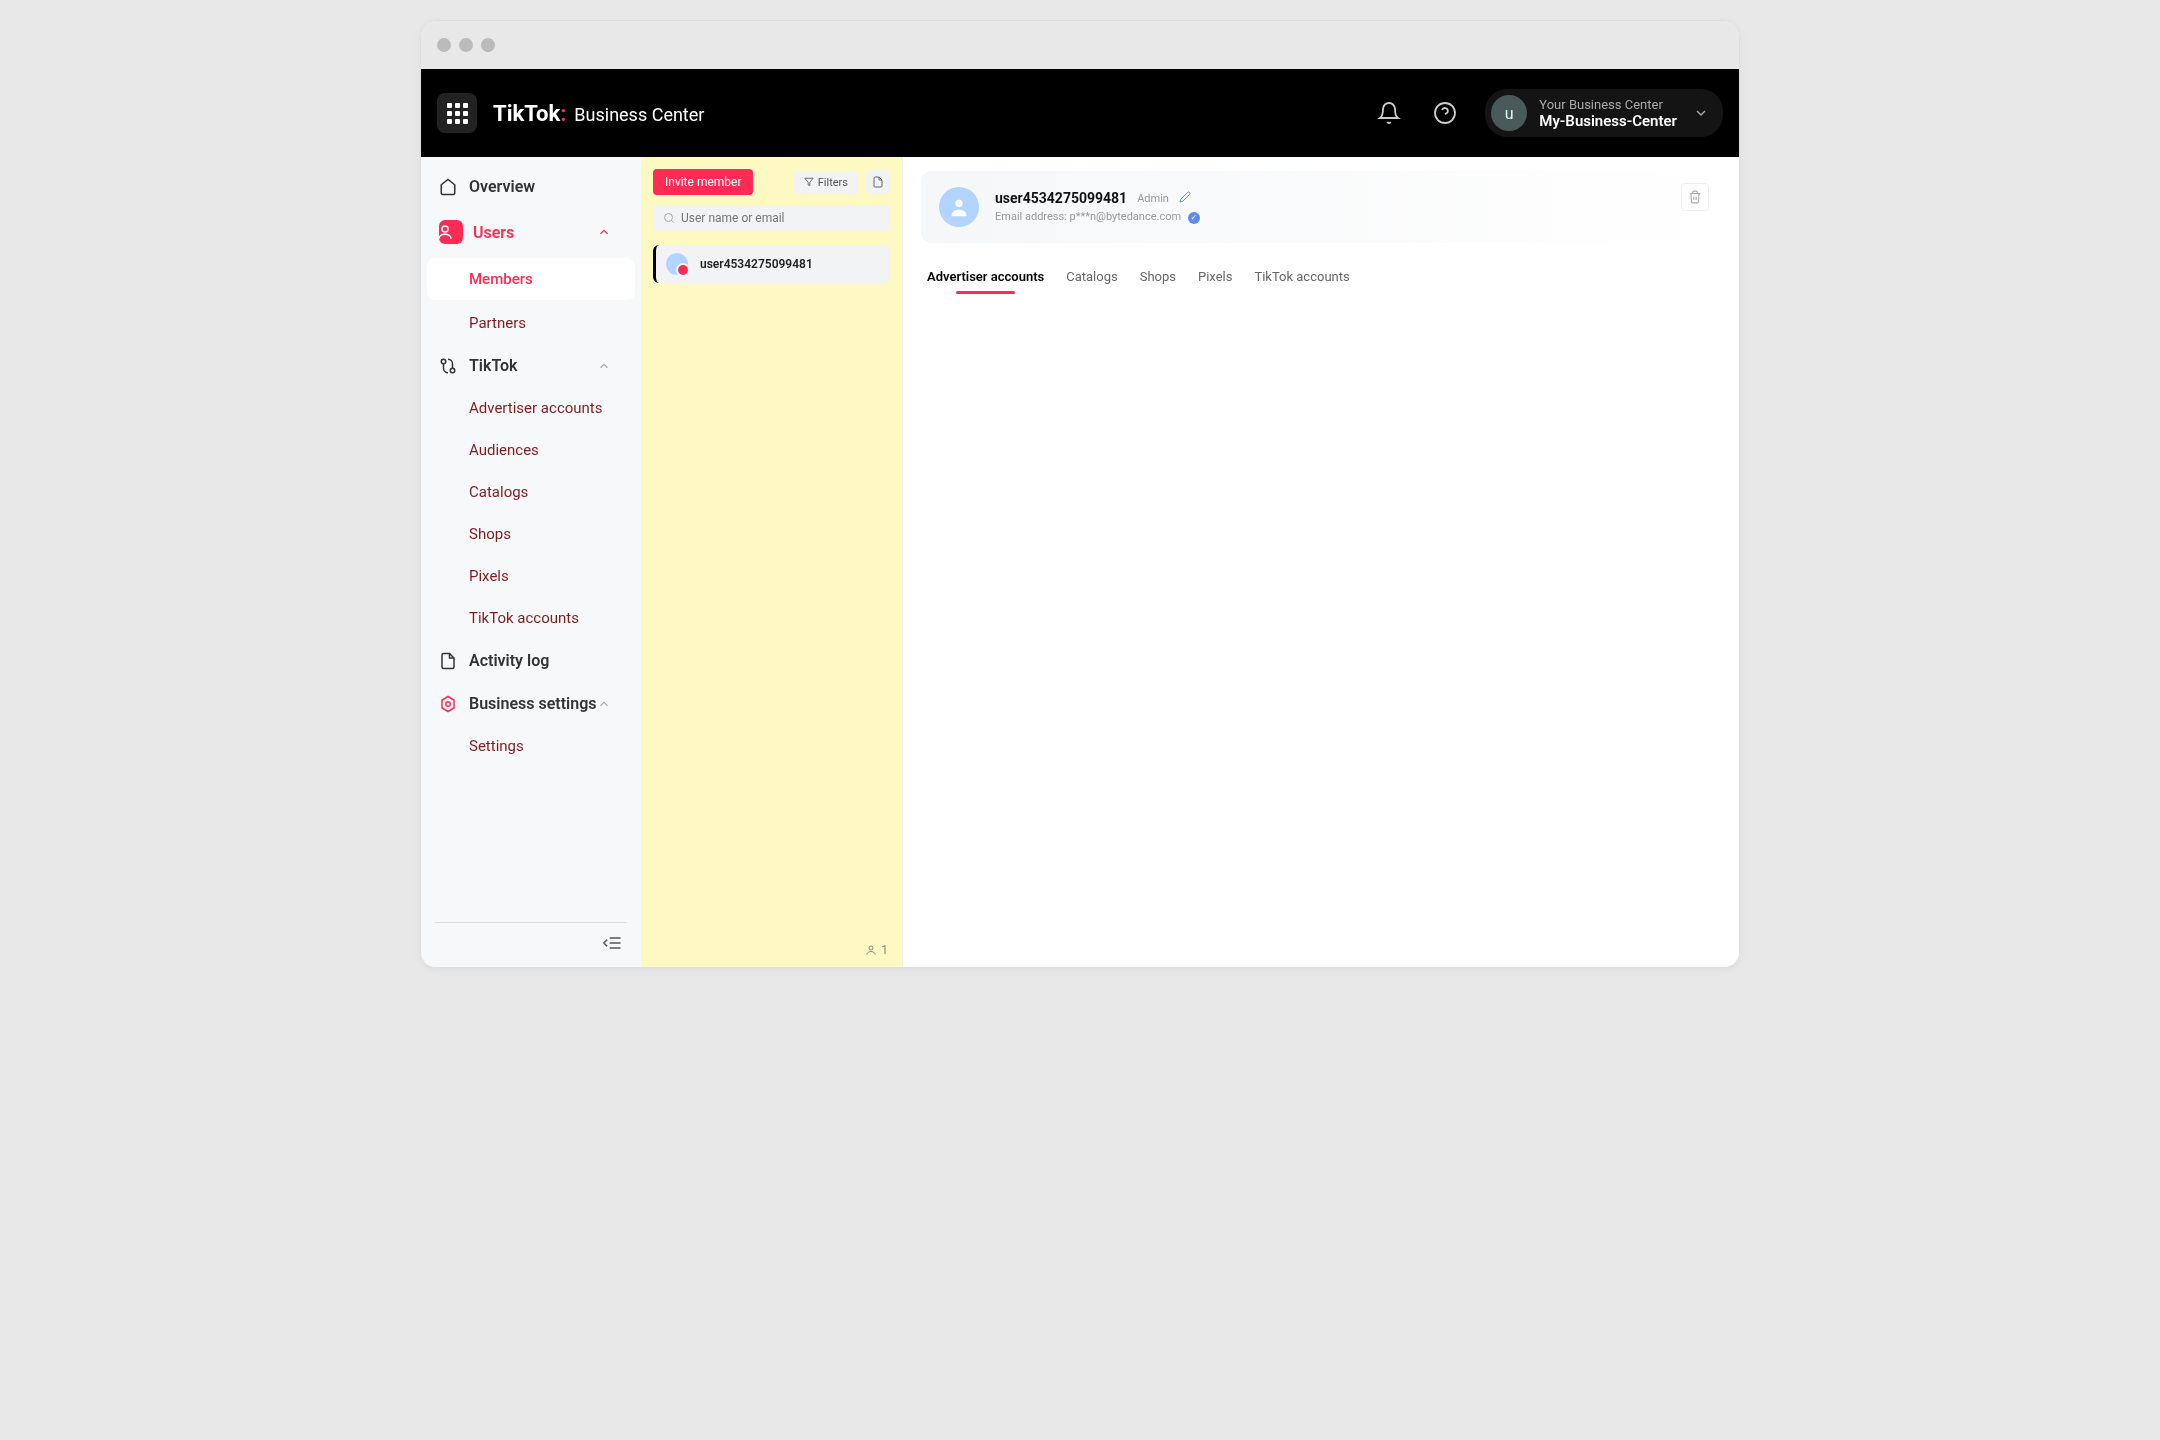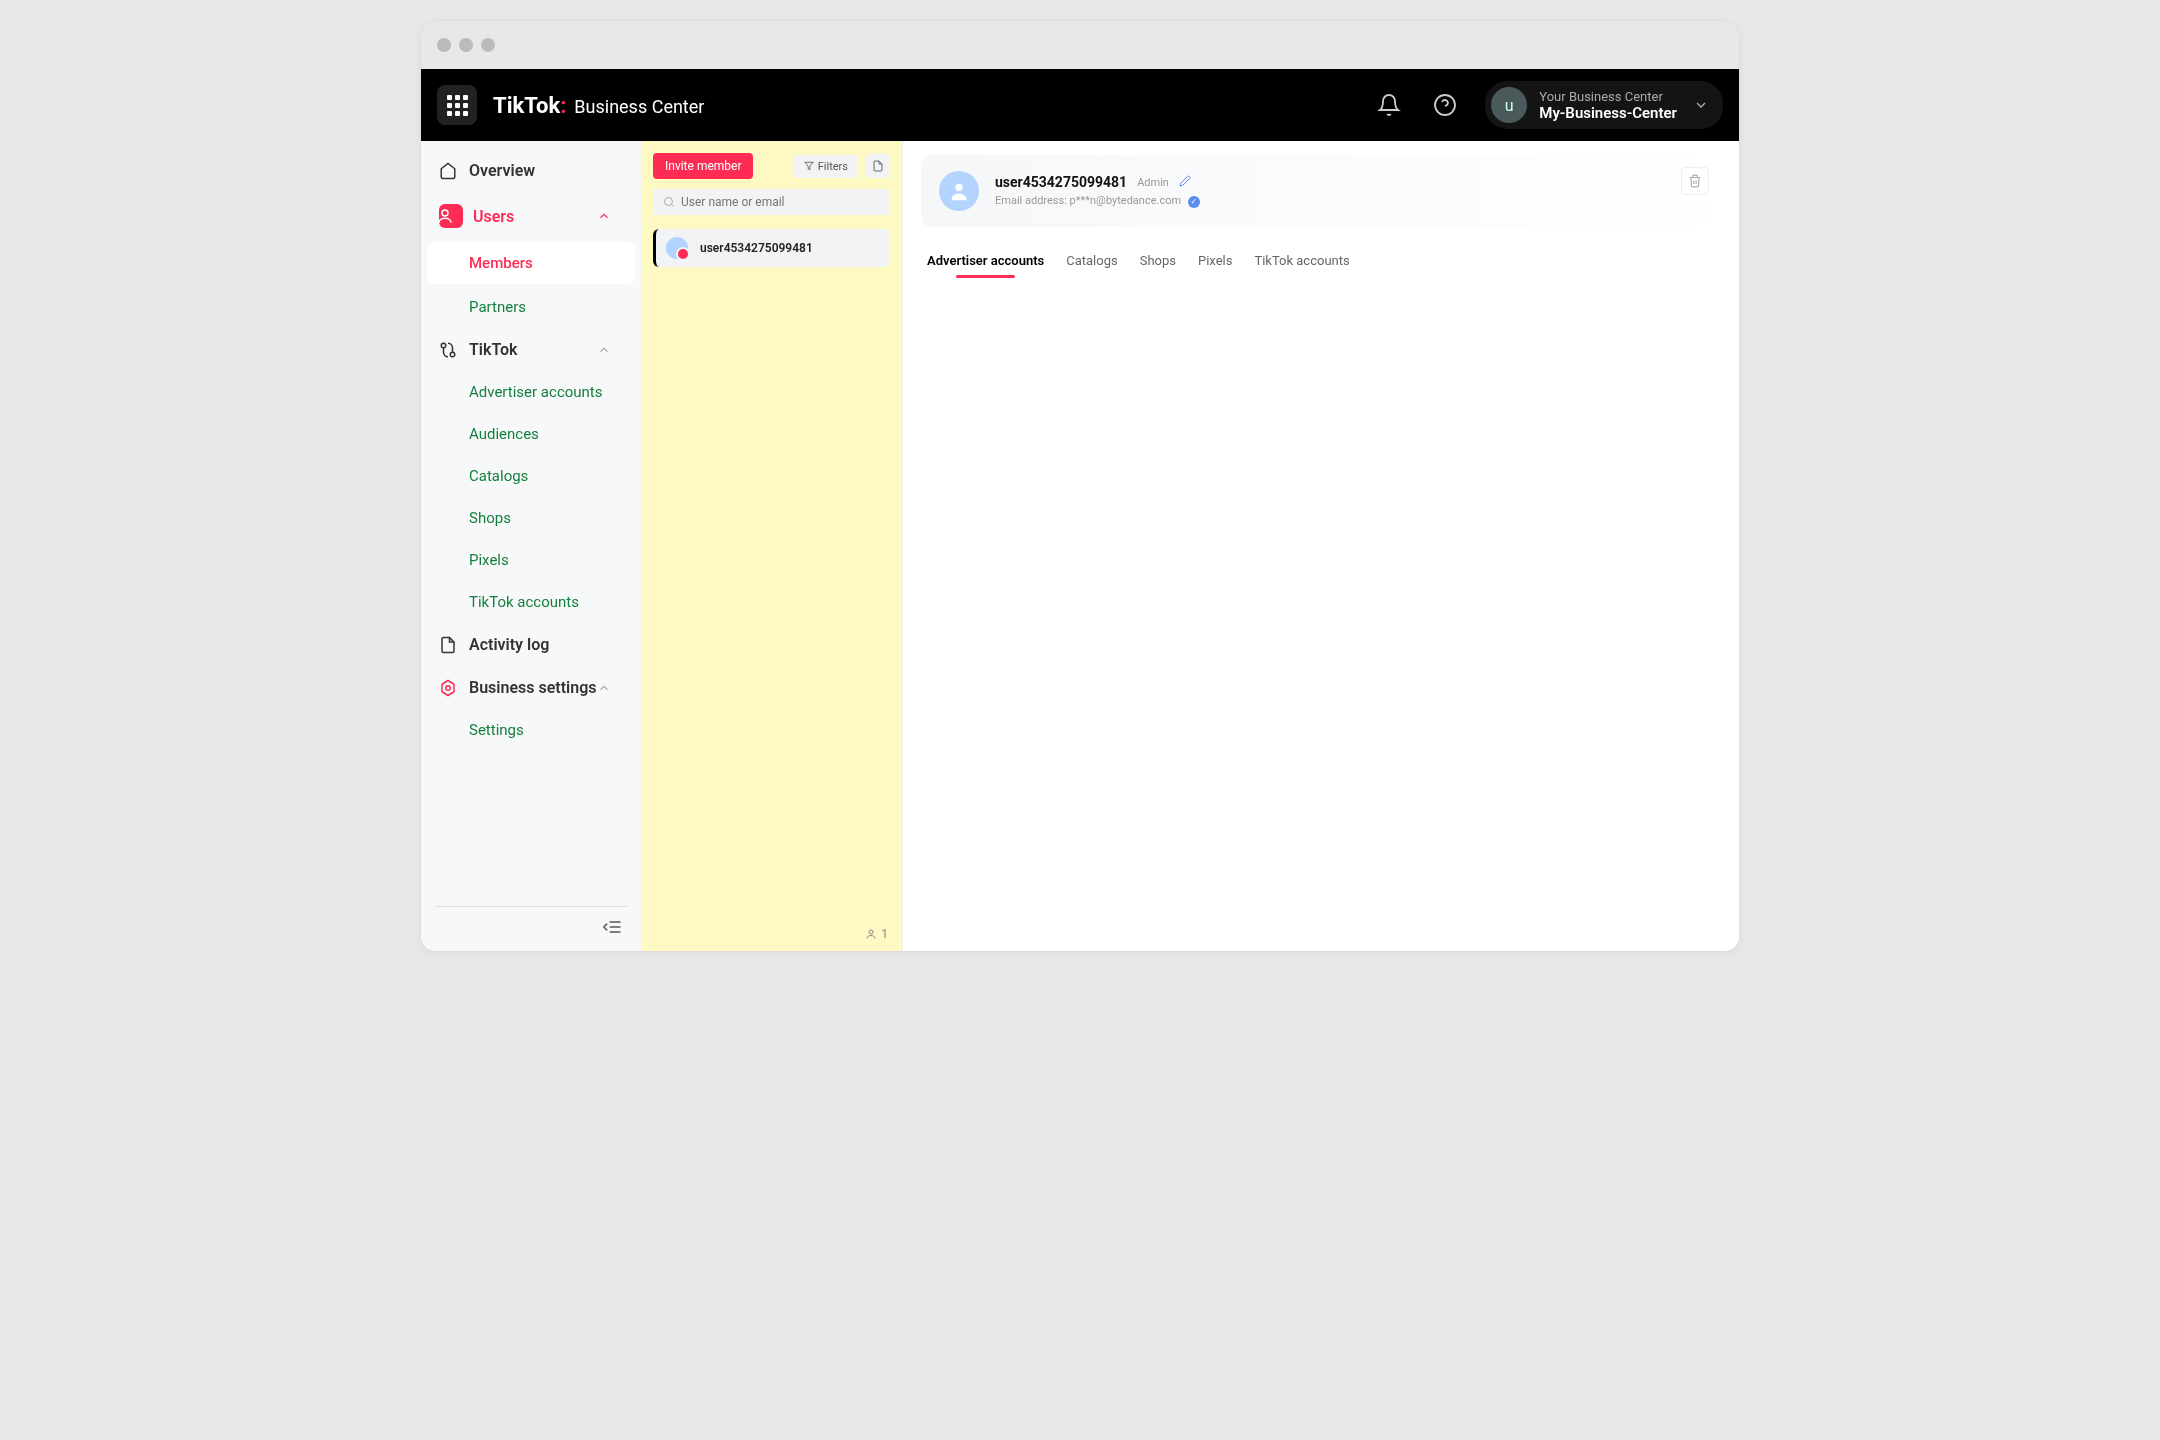--- a/index.html
+++ b/index.html
@@ -1,42 +1,42 @@
 <!DOCTYPE html>
 <html><head>
 <meta charset="utf-8">
 <style>
 * { box-sizing: border-box; margin: 0; padding: 0; font-family: -apple-system, BlinkMacSystemFont, "Segoe UI", Roboto, sans-serif; }
 body { background: #e8e8e8; padding: 20px; }
 .browser-window { background: #fff; border-radius: 16px; overflow: hidden; width: 1320px; margin: 0 auto; box-shadow: 0 2px 8px rgba(0,0,0,0.05); border: 1px solid #ddd; }
 .browser-chrome { background: #e8e8e8; height: 48px; display: flex; align-items: center; padding: 0 16px; gap: 8px; }
 .browser-dot { width: 14px; height: 14px; border-radius: 50%; background: #bbb; }
 
-.header { background: #000; height: 72px; display: flex; align-items: center; padding: 0 16px; color: #fff; }
+.header { background: #000; height: 88px; display: flex; align-items: center; padding: 0 16px; color: #fff; }
 .app-menu-btn { width: 40px; height: 40px; background: #222; border-radius: 8px; display: flex; align-items: center; justify-content: center; margin-right: 16px; }
 .apps-grid { display: grid; grid-template-columns: repeat(3, 5px); grid-template-rows: repeat(3, 5px); gap: 3px; }
 .apps-grid span { background: #fff; border-radius: 1px; }
 .logo-text { font-size: 22px; font-weight: 700; }
 .logo-text .colon { color: #fe2c55; }
 .logo-suffix { font-size: 18px; font-weight: 400; margin-left: 4px; }
 .header-spacer { flex: 1; }
 .header-icon-btn { width: 40px; height: 40px; display: flex; align-items: center; justify-content: center; margin: 0 8px; color: #ccc; cursor: pointer;}
 .account-selector { display: flex; align-items: center; background: rgba(255,255,255,0.08); border-radius: 22px; padding: 6px 14px 6px 6px; margin-left: 12px; cursor: pointer; }
 .avatar-circle { width: 36px; height: 36px; border-radius: 50%; background: #4a5a5a; color: #cfe; display: flex; align-items: center; justify-content: center; font-size: 16px; margin-right: 12px; }
 .account-info { display: flex; flex-direction: column; margin-right: 16px; }
 .account-label { font-size: 13px; color: #aaa; }
 .account-name { font-size: 15px; font-weight: 600; color: #fff; }
 .chev { color: #aaa; }
 
 .layout { display: flex; height: 810px; background: #f7f8fa; position: relative; }
 
 .sidebar { width: 220px; background: #f7f8fa; padding-top: 8px; display: flex; flex-direction: column; }
 .nav-item, .nav-sub { display: flex; align-items: center; padding: 12px 18px; color: #333; font-size: 16px; cursor: pointer; font-weight: 600; }
 .nav-item svg, .nav-item .nav-icon { margin-right: 12px; width: 18px; height: 18px; flex-shrink: 0; }
-.nav-sub { padding-left: 48px; font-weight: 400; color: #15803d; font-size: 15px; }
+.nav-sub { padding-left: 48px; font-weight: 400; color: #7f1d1d; font-size: 15px; }
 .nav-item .expand { margin-left: auto; color: #aaa; width: 14px; height: 14px; }
 .nav-item.active-group .nav-icon-box { background: #fe2c55; color: #fff; border-radius: 6px; width: 24px; height: 24px; display: flex; align-items: center; justify-content: center; margin-right: 10px; }
 .nav-item.active-group { color: #fe2c55; }
 .nav-item.active-group .expand { color: #fe2c55; }
 .nav-sub.active { background: #fff; color: #fe2c55; border-radius: 8px; margin: 2px 6px; padding-left: 42px; font-weight: 500; }
 .sidebar-footer-sep { border-top: 1px solid #ddd; margin: 0 14px; margin-top: auto; }
 .collapse-toggle { align-self: flex-end; padding: 10px 18px; color: #666; cursor: pointer; }
 
 .members-column { width: 262px; background: #fef9c3; border-right: 1px solid #eee; padding: 12px; position: relative; }
 .mc-top { display: flex; align-items: center; gap: 8px; margin-bottom: 10px; }

